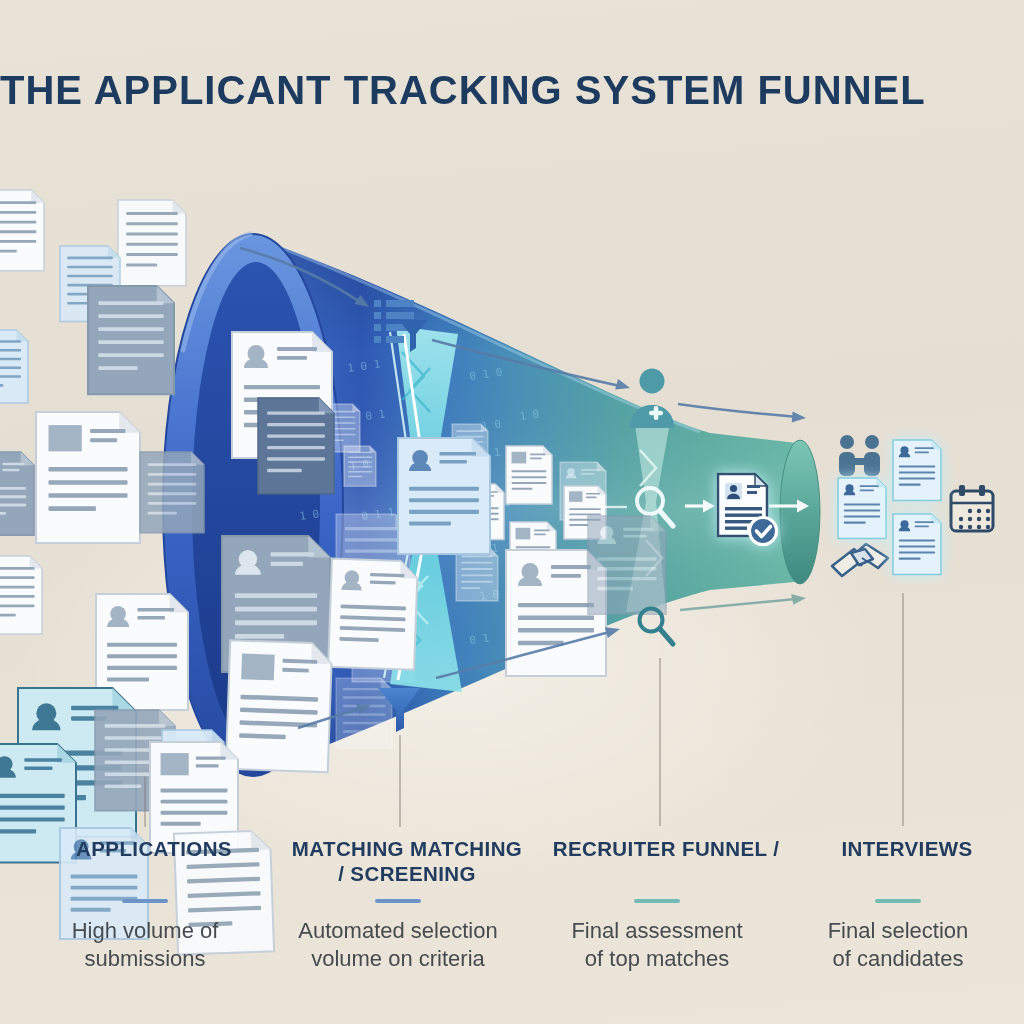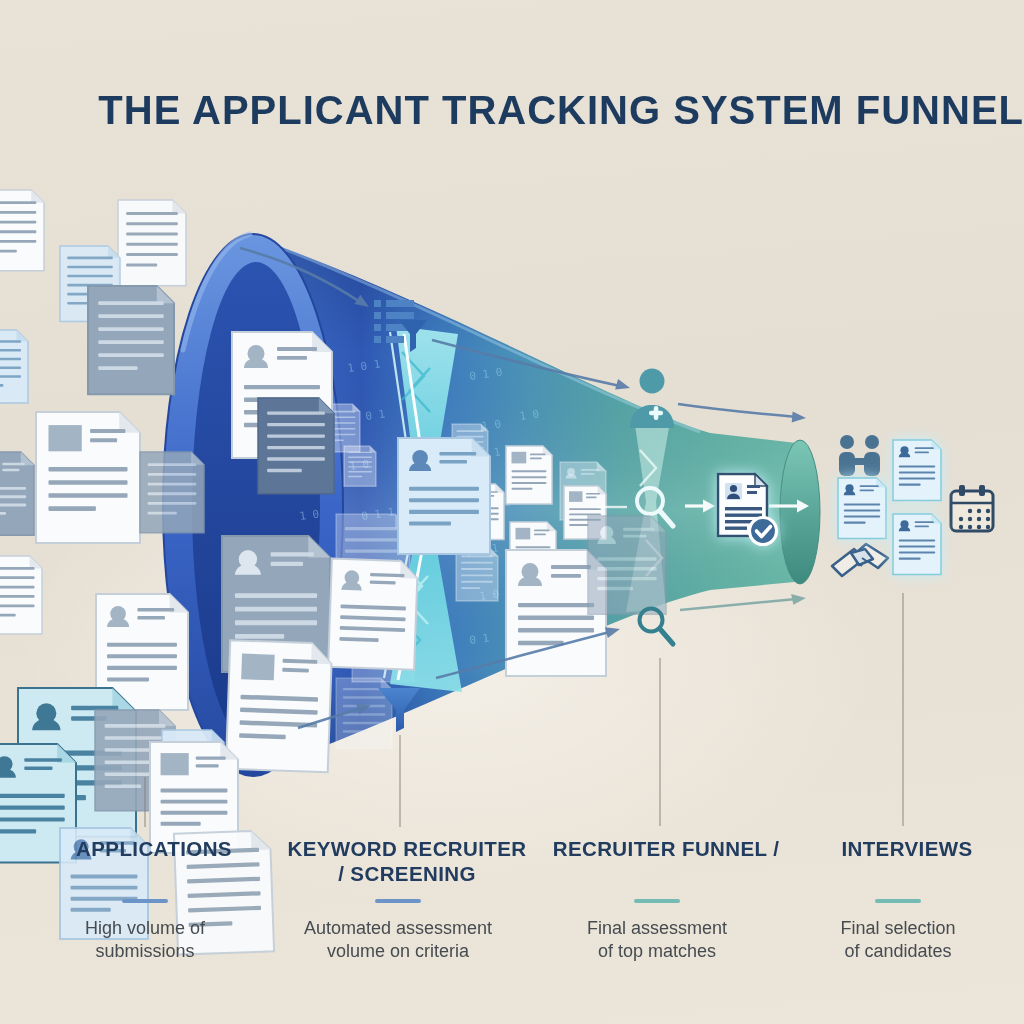--- a/index.html
+++ b/index.html
@@ -7,34 +7,34 @@
     position:relative;width:1024px;height:1024px;overflow:hidden;
     font-family:"Liberation Sans",sans-serif;
     background:linear-gradient(175deg,#e9e2d7 0%,#e5ded3 42%,#ece5d9 100%);
   }
   .bg-light{
     position:absolute;inset:0;
     background:radial-gradient(ellipse 620px 360px at 44% 64%, rgba(255,253,246,0.55), rgba(255,253,246,0) 70%);
     pointer-events:none;
   }
   .title{
-    position:absolute;top:88px;left:0;right:0;margin:0;text-align:right;
+    position:absolute;top:68px;left:0;right:0;margin:0;text-align:left;
     font-size:40px;font-weight:bold;letter-spacing:1px;color:#1d3b5f;
   }
   svg.illus{position:absolute;left:0;top:0;}
   .connector{position:absolute;width:2px;background:rgba(130,125,115,0.45);}
   #conn-1{left:144px;top:777px;height:50px;}
   #conn-2{left:399px;top:735px;height:92px;}
   #conn-3{left:659px;top:658px;height:168px;}
   #conn-4{left:902px;top:593px;height:233px;}
   .stage{position:absolute;top:837px;width:290px;transform:translateX(-50%);text-align:center;}
   .stage-label{font-size:20.5px;font-weight:bold;line-height:1.2;letter-spacing:0.4px;color:#213c5e;min-height:52px;margin-left:18px;}
   .stage-label .l{display:block;}
   .stage-underline{width:46px;height:4px;margin:10px auto 14px auto;border-radius:2px;}
-  .stage-desc{font-size:18px;line-height:1.27;color:#464b50;}
+  .stage-desc{font-size:22px;line-height:1.27;color:#464b50;}
   .stage-desc .d{display:block;}
 </style>
 </head>
 <body>
 
 <div class="canvas">
   <div class="bg-light"></div>
 
   <h1 class="title">THE APPLICANT TRACKING SYSTEM FUNNEL</h1>
 
@@ -723,26 +723,26 @@
     </div>
     <div class="stage-underline" style="background: rgb(109, 148, 201);"></div>
     <div class="stage-desc">
       <span class="d">High volume of</span>
       <span class="d">submissions</span>
     </div>
   </div>
 
   <div class="stage" style="left: 398px;">
     <div class="stage-label">
-      <span class="l">KEYWORD RECRUITER</span>
+      <span class="l">MATCHING MATCHING</span>
       <span class="l">/ SCREENING</span>
     </div>
     <div class="stage-underline" style="background: rgb(109, 148, 201);"></div>
     <div class="stage-desc">
-      <span class="d">Automated assessment</span>
+      <span class="d">Automated selection</span>
       <span class="d">volume on criteria</span>
     </div>
   </div>
 
   <div class="stage" style="left: 657px;">
     <div class="stage-label">
       <span class="l">RECRUITER FUNNEL /</span>
     </div>
     <div class="stage-underline" style="background: rgb(116, 186, 181);"></div>
     <div class="stage-desc">

